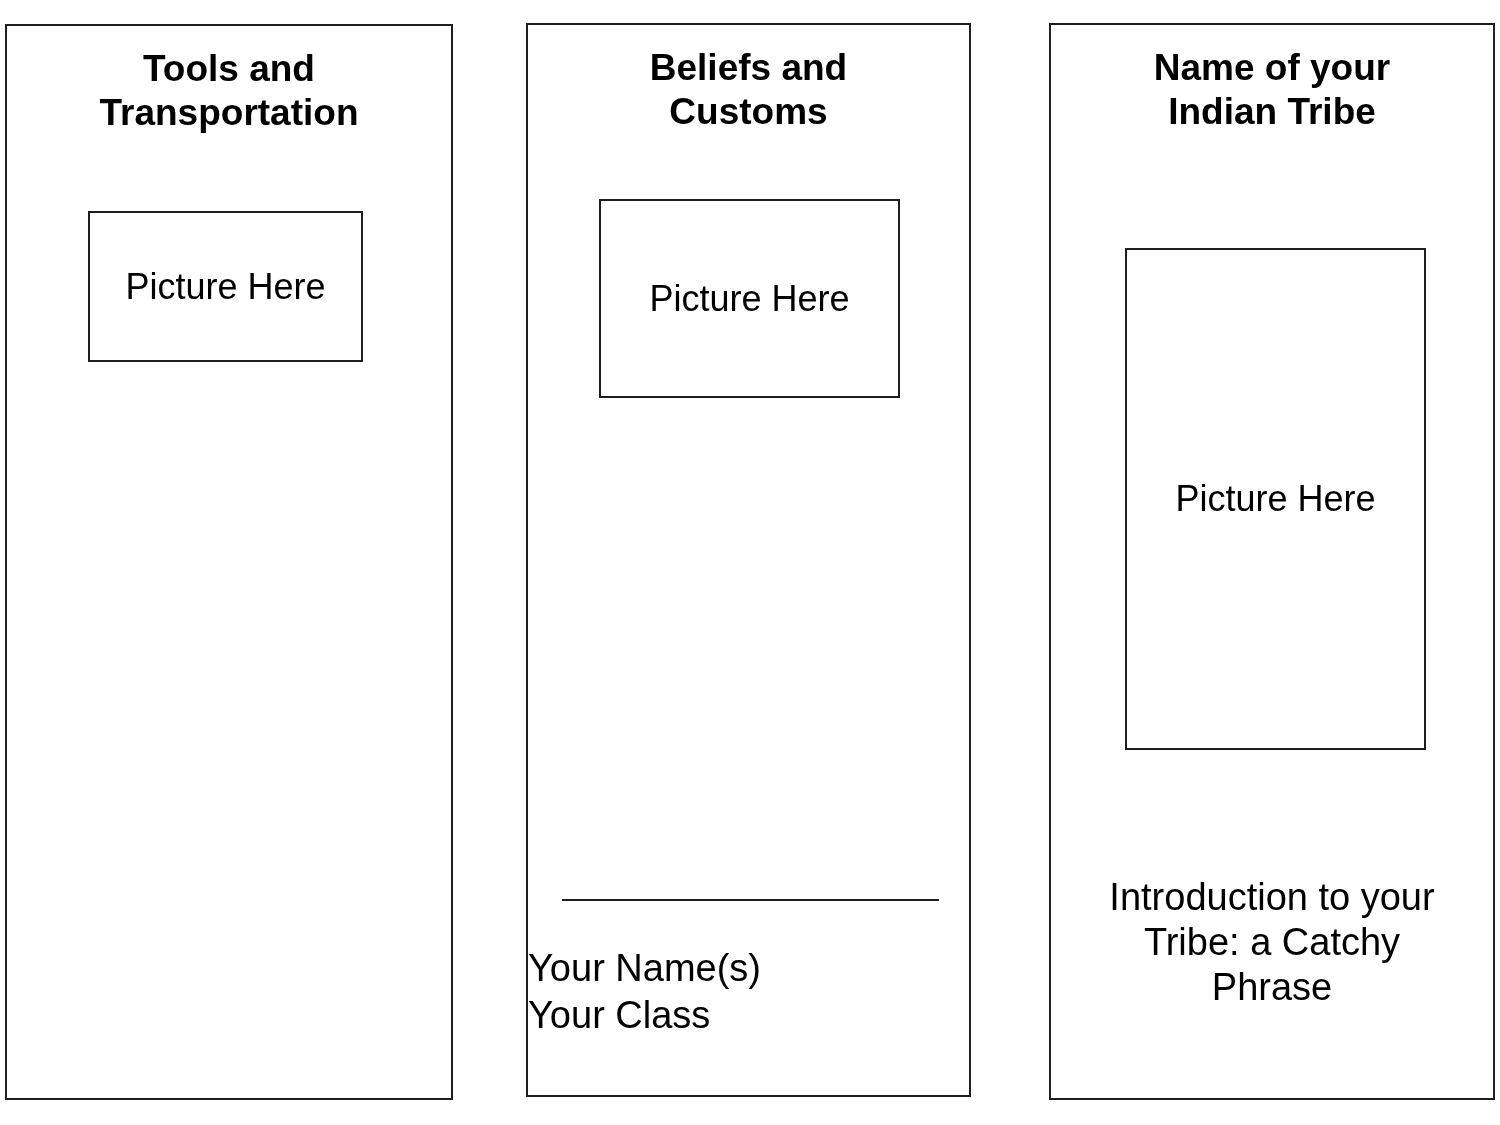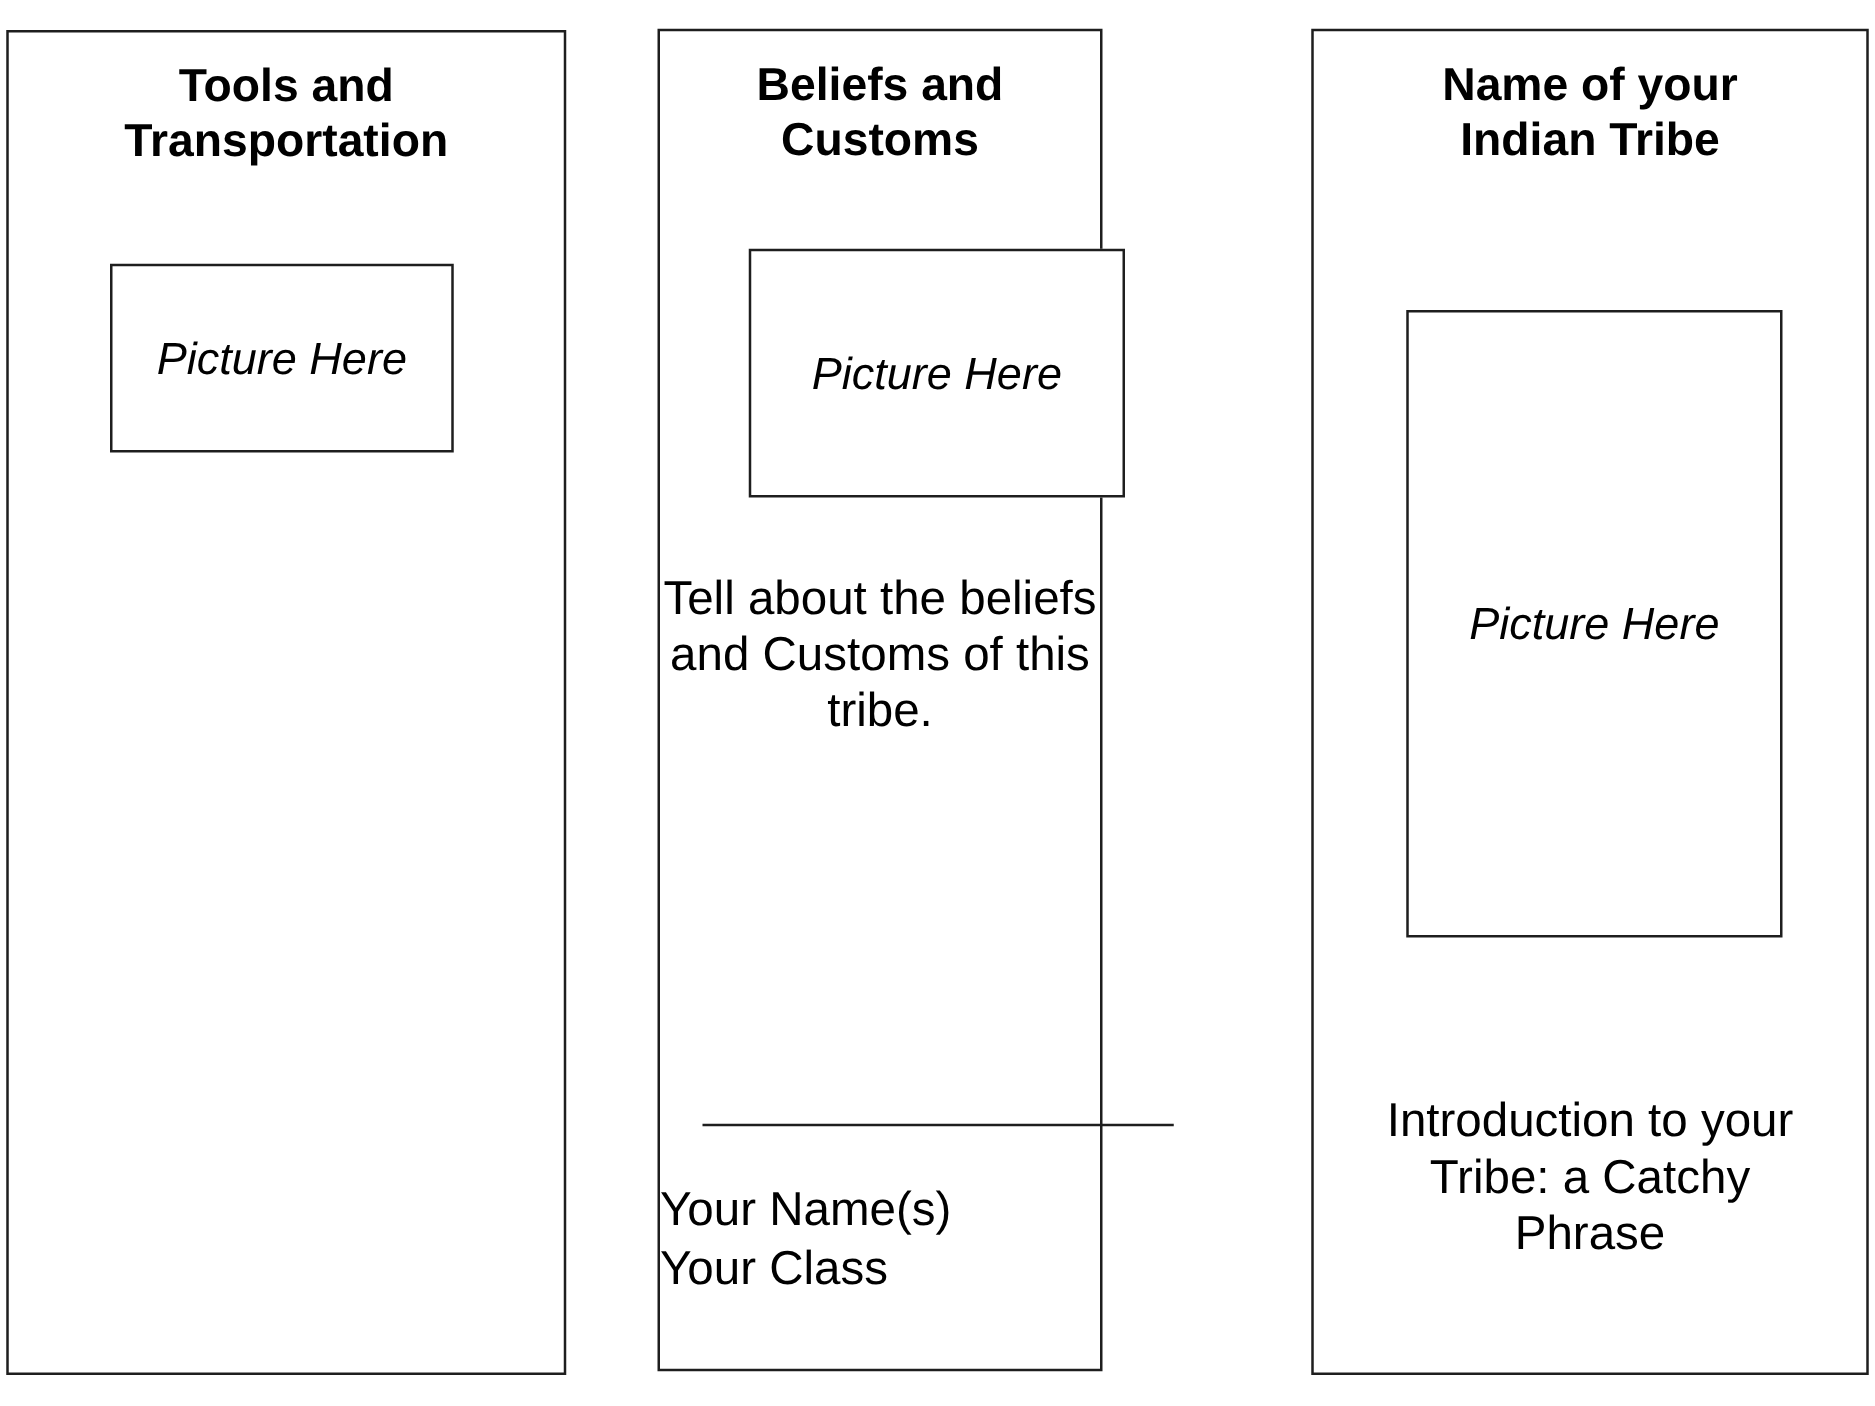--- a/index.html
+++ b/index.html
@@ -16,21 +16,21 @@
     color: #000000;
   }
   .panel {
     position: absolute;
     box-sizing: border-box;
     border: 2px solid #1e1e1e;
     background: #ffffff;
     padding-left: 47px;
   }
   #panel-left   { left: 5px;    top: 24px; width: 448px; height: 1076px; }
-  #panel-middle { left: 526px;  top: 23px; width: 356px; height: 1074px; }
+  #panel-middle { left: 526px;  top: 23px; width: 445px; height: 1074px; }
   #panel-right  { left: 1049px; top: 23px; width: 446px; height: 1077px; }
 
   .panel-title {
     position: absolute;
     left: 0;
     right: 0;
     top: 21px;
     margin: 0;
     text-align: center;
     font-size: 37px;
@@ -48,21 +48,20 @@
     justify-content: center;
   }
   #panel-left   .picture-box { left: 81px; top: 185px; width: 275px; height: 151px; }
   #panel-middle .picture-box { left: 71px; top: 174px; width: 301px; height: 199px; }
   #panel-right  .picture-box { left: 74px; top: 223px; width: 301px; height: 502px; }
 
   .picture-label {
     font-size: 36px;
     line-height: 42px;
     text-align: left;
-    font-style: italic;
   }
   .body-text {
     position: absolute;
     left: 0;
     right: 0;
     margin: 0;
     text-align: center;
     font-size: 38px;
     line-height: 45px;
     white-space: pre-line;
@@ -101,23 +100,20 @@
     <span class="picture-label">Picture Here</span>
   </div>
 </section>
 
 <section class="panel" id="panel-middle">
   <h2 class="panel-title">Beliefs and
 Customs</h2>
   <div class="picture-box">
     <span class="picture-label">Picture Here</span>
   </div>
-  <p class="body-text">Tell about the beliefs
-and Customs of this
-tribe.</p>
   <div class="signature-divider"></div>
   <p class="signature">Your Name(s)
 Your Class</p>
 </section>
 
 <section class="panel" id="panel-right">
   <h2 class="panel-title">Name of your
 Indian Tribe</h2>
   <div class="picture-box">
     <span class="picture-label">Picture Here</span>

